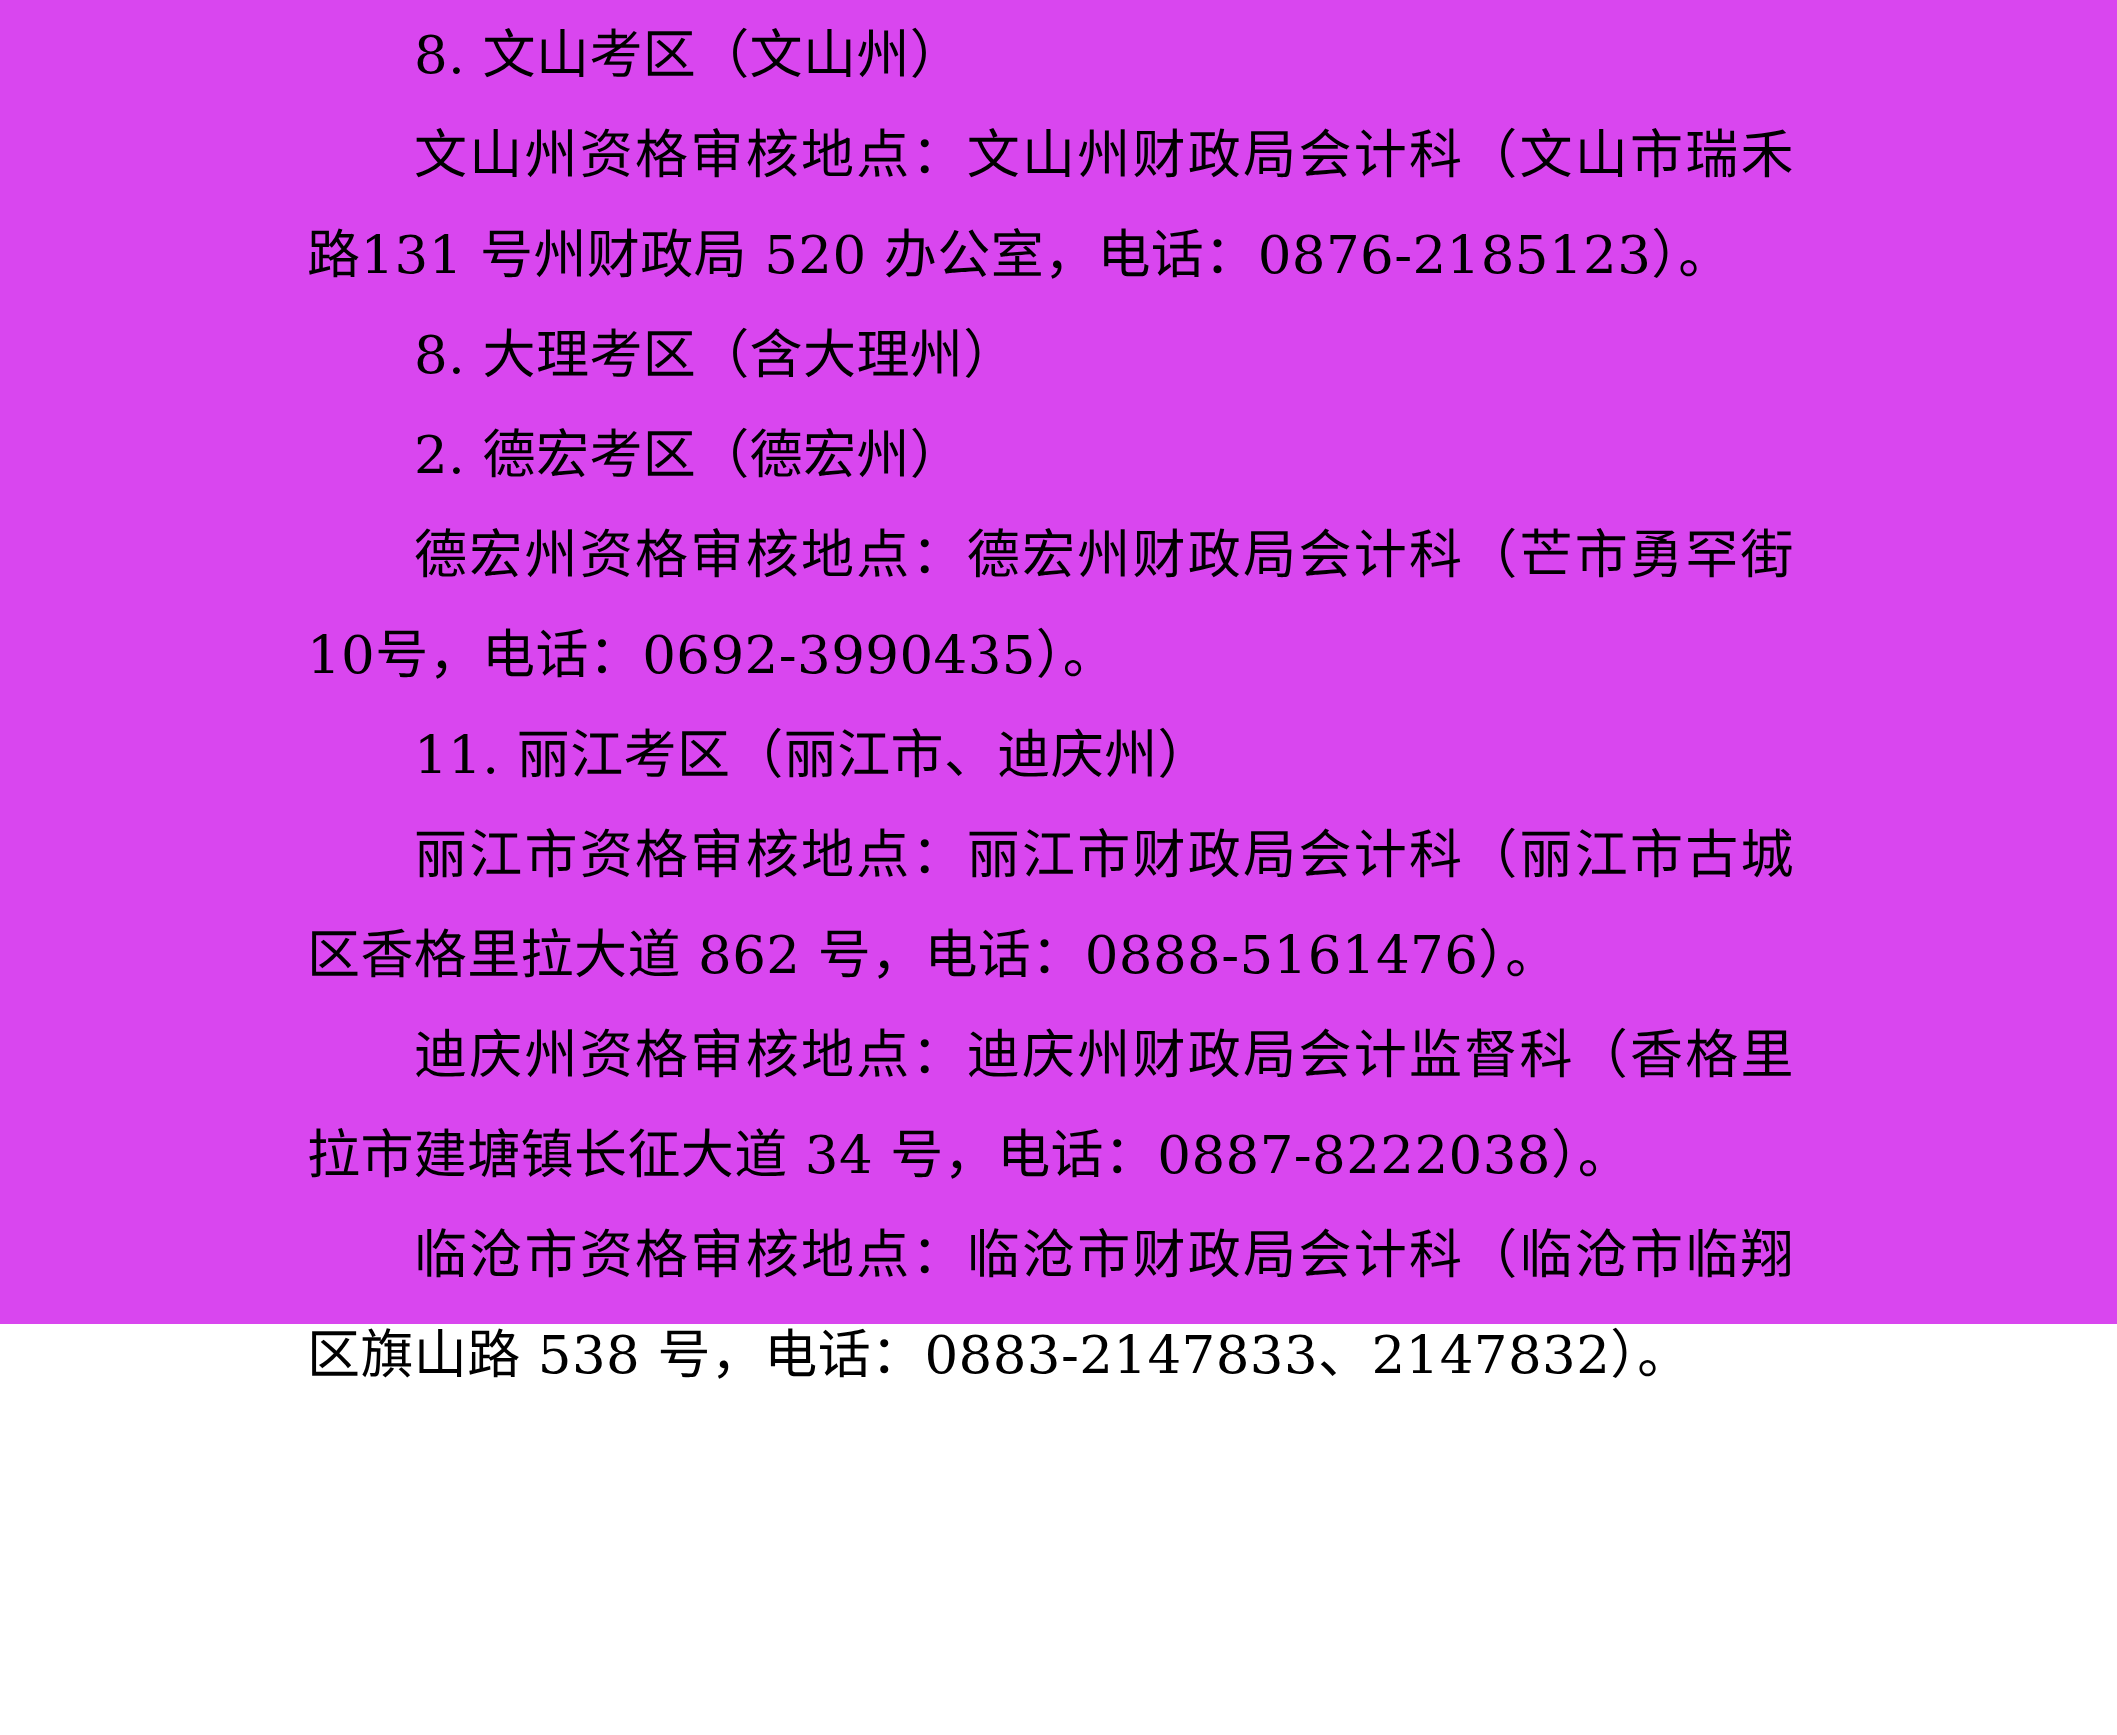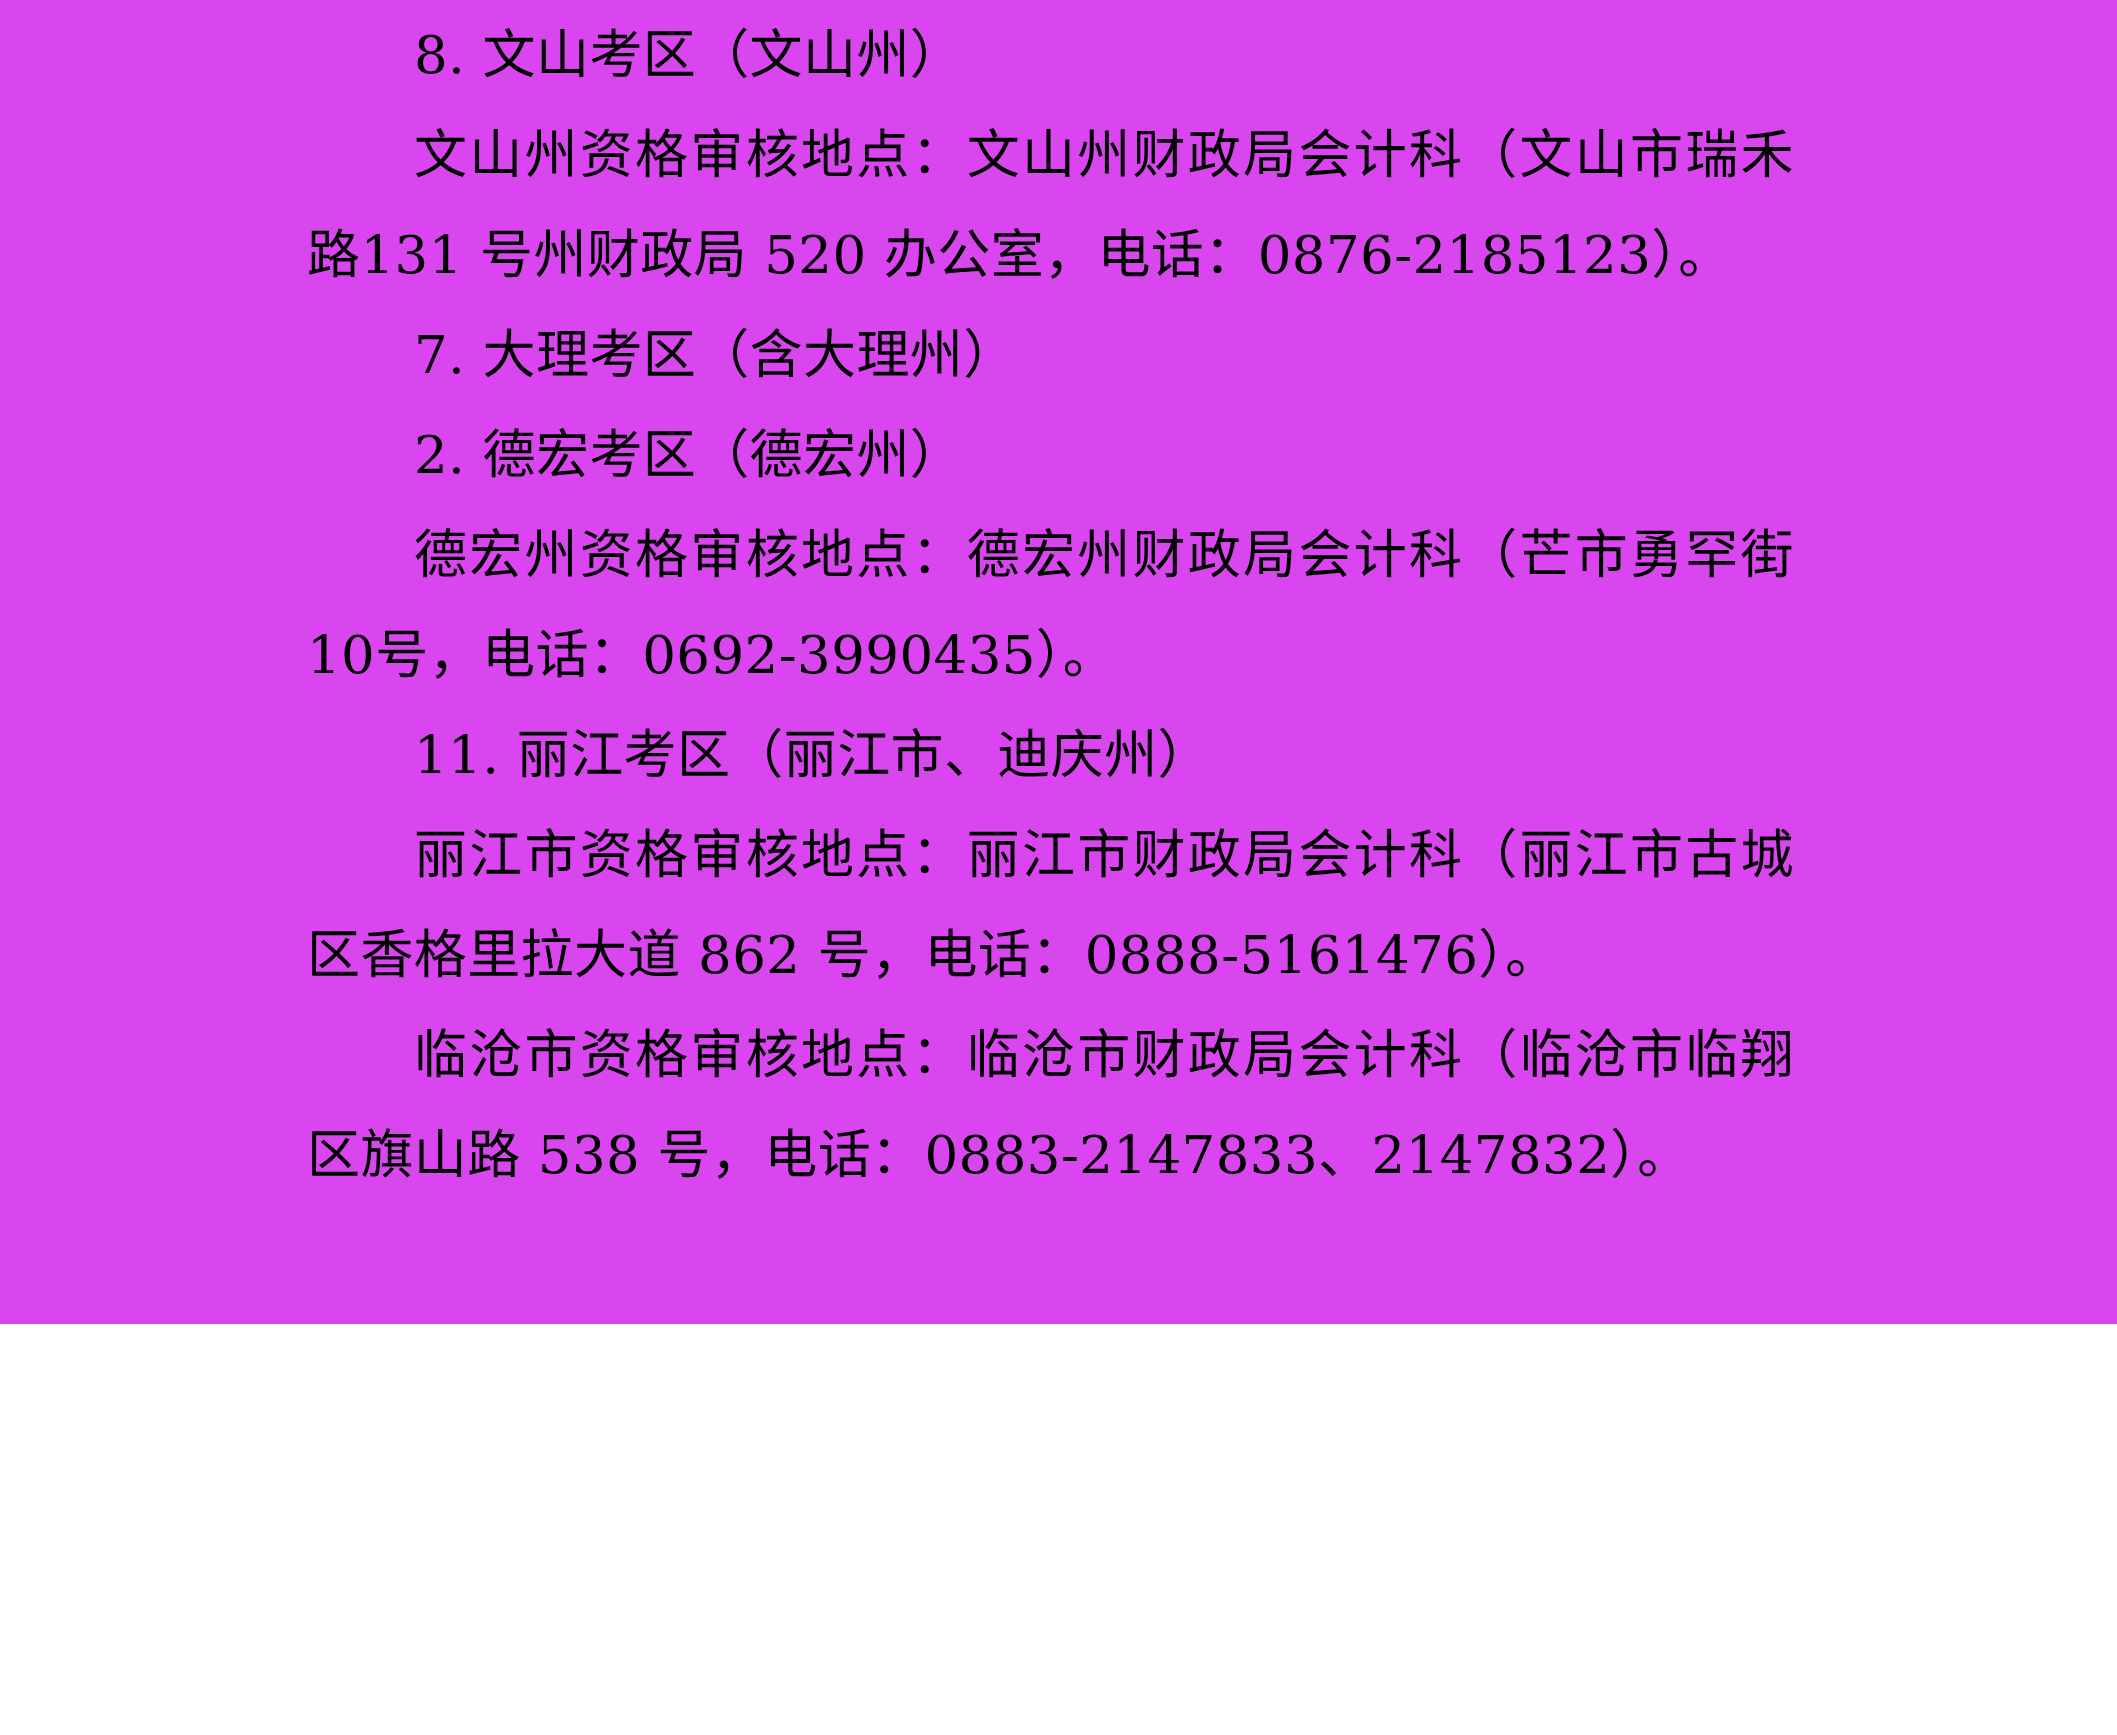--- a/index.html
+++ b/index.html
@@ -41,21 +41,22 @@
     text-indent: 107px;
   }
 </style>
 </head>
 <body>
 
 <div class="page">
   <div class="doc-body">
       <p class="para heading">8. 文山考区（文山州）</p>
       <p class="para indent">文山州资格审核地点：文山州财政局会计科（文山市瑞禾路131 号州财政局 520 办公室，电话：0876-2185123）。</p>
-      <p class="para heading">7. 大理考区（含大理州）</p>
+      <p class="para heading">8. 大理考区（含大理州）</p>
       <p class="para heading">2. 德宏考区（德宏州）</p>
       <p class="para indent">德宏州资格审核地点：德宏州财政局会计科（芒市勇罕街 10号，电话：0692-3990435）。</p>
       <p class="para heading">11. 丽江考区（丽江市、迪庆州）</p>
       <p class="para indent">丽江市资格审核地点：丽江市财政局会计科（丽江市古城区香格里拉大道 862 号，电话：0888-5161476）。</p>
+      <p class="para indent">迪庆州资格审核地点：迪庆州财政局会计监督科（香格里拉市建塘镇长征大道 34 号，电话：0887-8222038）。</p>
       <p class="para indent">临沧市资格审核地点：临沧市财政局会计科（临沧市临翔区旗山路 538 号，电话：0883-2147833、2147832）。</p>
     </div>
 </div>
 
 
 </body></html>

